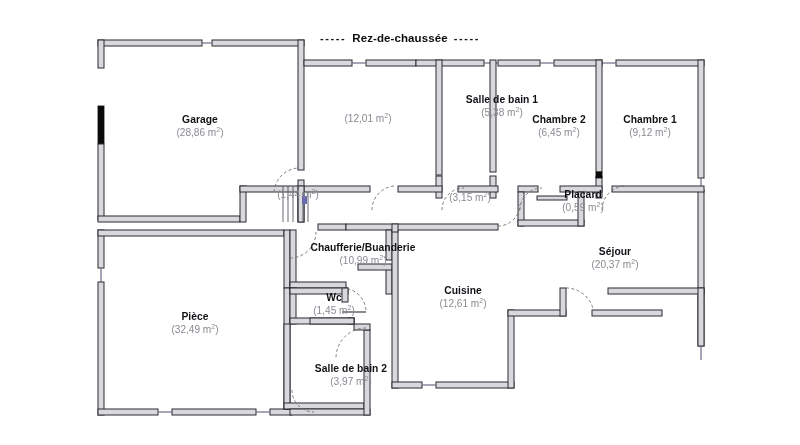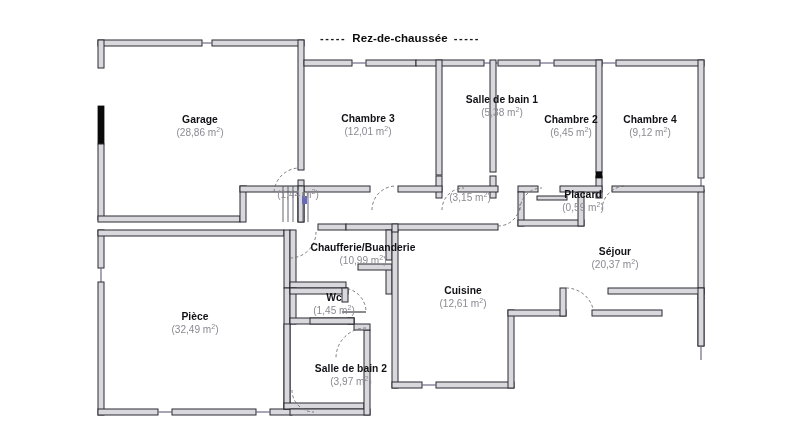--- a/index.html
+++ b/index.html
@@ -235,36 +235,35 @@
   <div class="title-bar">
     <span class="title-dash">-----</span><span class="title-text">Rez-de-chaussée</span><span class="title-dash">-----</span>
   </div>
 
   <div class="room-label" style="left:140px; top:113px; width:120px;">
     <span class="rname">Garage</span>
     <span class="rarea"><span>(28,86 m</span><sup>2</sup><span>)</span></span>
   </div>
 
   <div class="room-label" style="left:308px; top:112px; width:120px;">
-    <span class="rname">Chambre 3</span>
     <span class="rarea"><span>(12,01 m</span><sup>2</sup><span>)</span></span>
   </div>
 
   <div class="room-label left-align" style="left:437px; top:93px; width:130px;">
     <span class="rname">Salle de bain 1</span>
     <span class="rarea"><span>(5,38 m</span><sup>2</sup><span>)</span></span>
   </div>
 
-  <div class="room-label" style="left:520px; top:113px; width:102px;">
+  <div class="room-label" style="left:508px; top:113px; width:102px;">
     <span class="rname">Chambre 2</span>
     <span class="rarea"><span>(6,45 m</span><sup>2</sup><span>)</span></span>
   </div>
 
   <div class="room-label" style="left:600px; top:113px; width:100px;">
-    <span class="rname">Chambre 4</span>
+    <span class="rname">Chambre 1</span>
     <span class="rarea"><span>(9,12 m</span><sup>2</sup><span>)</span></span>
   </div>
 
   <div class="room-label left-align" style="left:243px; top:188px; width:110px;">
     <span class="rarea"><span>(1,44 m</span><sup>2</sup><span>)</span></span>
   </div>
 
   <div class="room-label left-align" style="left:415px; top:191px; width:110px;">
     <span class="rarea"><span>(3,15 m</span><sup>2</sup><span>)</span></span>
   </div>

